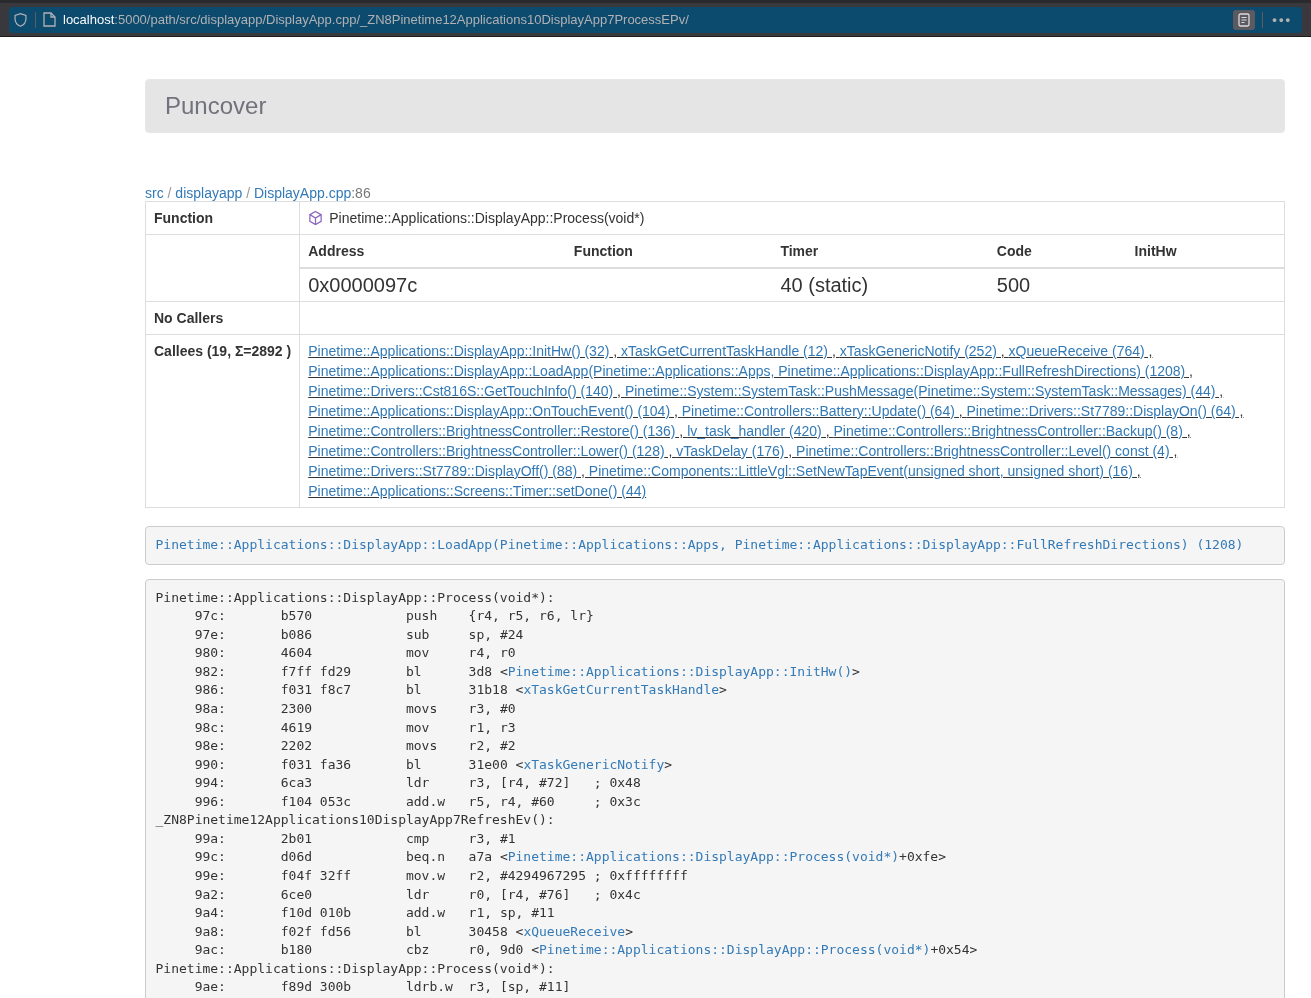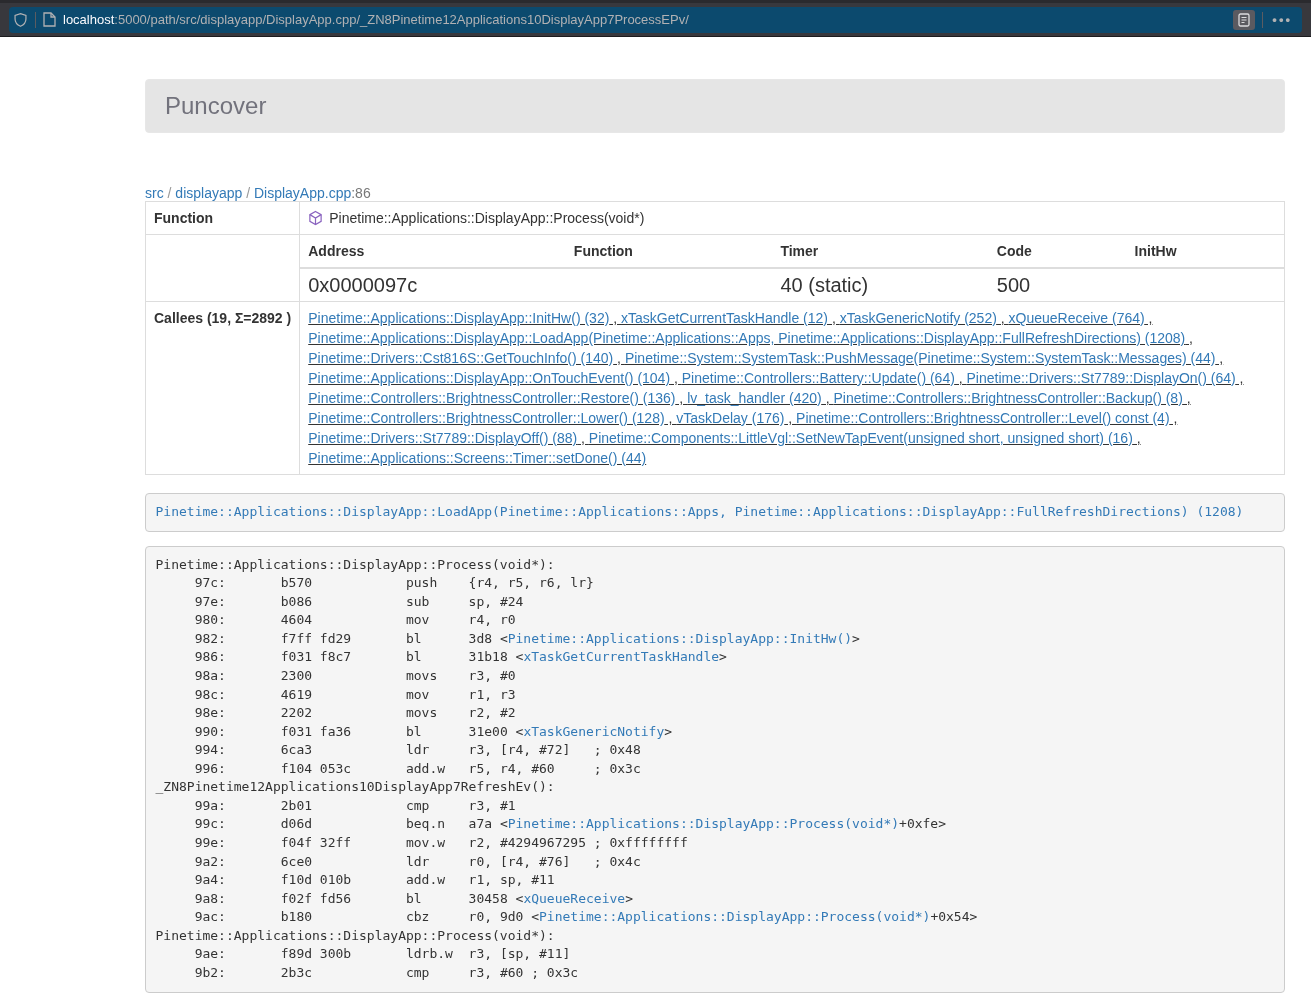--- a/index.html
+++ b/index.html
@@ -146,20 +146,24 @@
                 <td></td>
                 <td>40 (static)</td>
                 <td>500</td>
                 <td></td>
               </tr>
             </tbody>
           </table>
         </td>
       </tr>
       <tr>
+        <th>No Callers</th>
+        <td></td>
+      </tr>
+      <tr>
         <th>Callees (19, Σ=2892 )</th>
         <td class="callees"><a class="lnk" href="#">Pinetime::Applications::DisplayApp::InitHw() (32)</a><span class="sep-dark"> , </span><a class="lnk" href="#">xTaskGetCurrentTaskHandle (12)</a><span class="sep-dark"> , </span><a class="lnk" href="#">xTaskGenericNotify (252)</a><span class="sep-dark"> , </span><a class="lnk" href="#">xQueueReceive (764)</a><span class="sep-dark"> , </span><a class="lnk" href="#">Pinetime::Applications::DisplayApp::LoadApp(Pinetime::Applications::Apps, Pinetime::Applications::DisplayApp::FullRefreshDirections) (1208)</a><span class="sep-dark"> , </span><a class="lnk" href="#">Pinetime::Drivers::Cst816S::GetTouchInfo() (140)</a><span class="sep-dark"> , </span><a class="lnk" href="#">Pinetime::System::SystemTask::PushMessage(Pinetime::System::SystemTask::Messages) (44)</a><span class="sep-dark"> , </span><a class="lnk" href="#">Pinetime::Applications::DisplayApp::OnTouchEvent() (104)</a><span class="sep-dark"> , </span><a class="lnk" href="#">Pinetime::Controllers::Battery::Update() (64)</a><span class="sep-dark"> , </span><a class="lnk" href="#">Pinetime::Drivers::St7789::DisplayOn() (64)</a><span class="sep-dark"> , </span><a class="lnk" href="#">Pinetime::Controllers::BrightnessController::Restore() (136)</a><span class="sep-dark"> , </span><a class="lnk" href="#">lv_task_handler (420)</a><span class="sep-dark"> , </span><a class="lnk" href="#">Pinetime::Controllers::BrightnessController::Backup() (8)</a><span class="sep-dark"> , </span><a class="lnk" href="#">Pinetime::Controllers::BrightnessController::Lower() (128)</a><span class="sep-dark"> , </span><a class="lnk" href="#">vTaskDelay (176)</a><span class="sep-dark"> , </span><a class="lnk" href="#">Pinetime::Controllers::BrightnessController::Level() const (4)</a><span class="sep-dark"> , </span><a class="lnk" href="#">Pinetime::Drivers::St7789::DisplayOff() (88)</a><span class="sep-dark"> , </span><a class="lnk" href="#">Pinetime::Components::LittleVgl::SetNewTapEvent(unsigned short, unsigned short) (16)</a><span class="sep-dark"> , </span><a class="lnk" href="#">Pinetime::Applications::Screens::Timer::setDone() (44)</a></td>
       </tr>
     </tbody>
   </table>
 
   <pre class="codebox hl"><a class="lnk" href="#">Pinetime::Applications::DisplayApp::LoadApp(Pinetime::Applications::Apps, Pinetime::Applications::DisplayApp::FullRefreshDirections) (1208)</a></pre>
 
   <pre class="codebox disasm">Pinetime::Applications::DisplayApp::Process(void*):
      97c:	b570      	push	{r4, r5, r6, lr}

